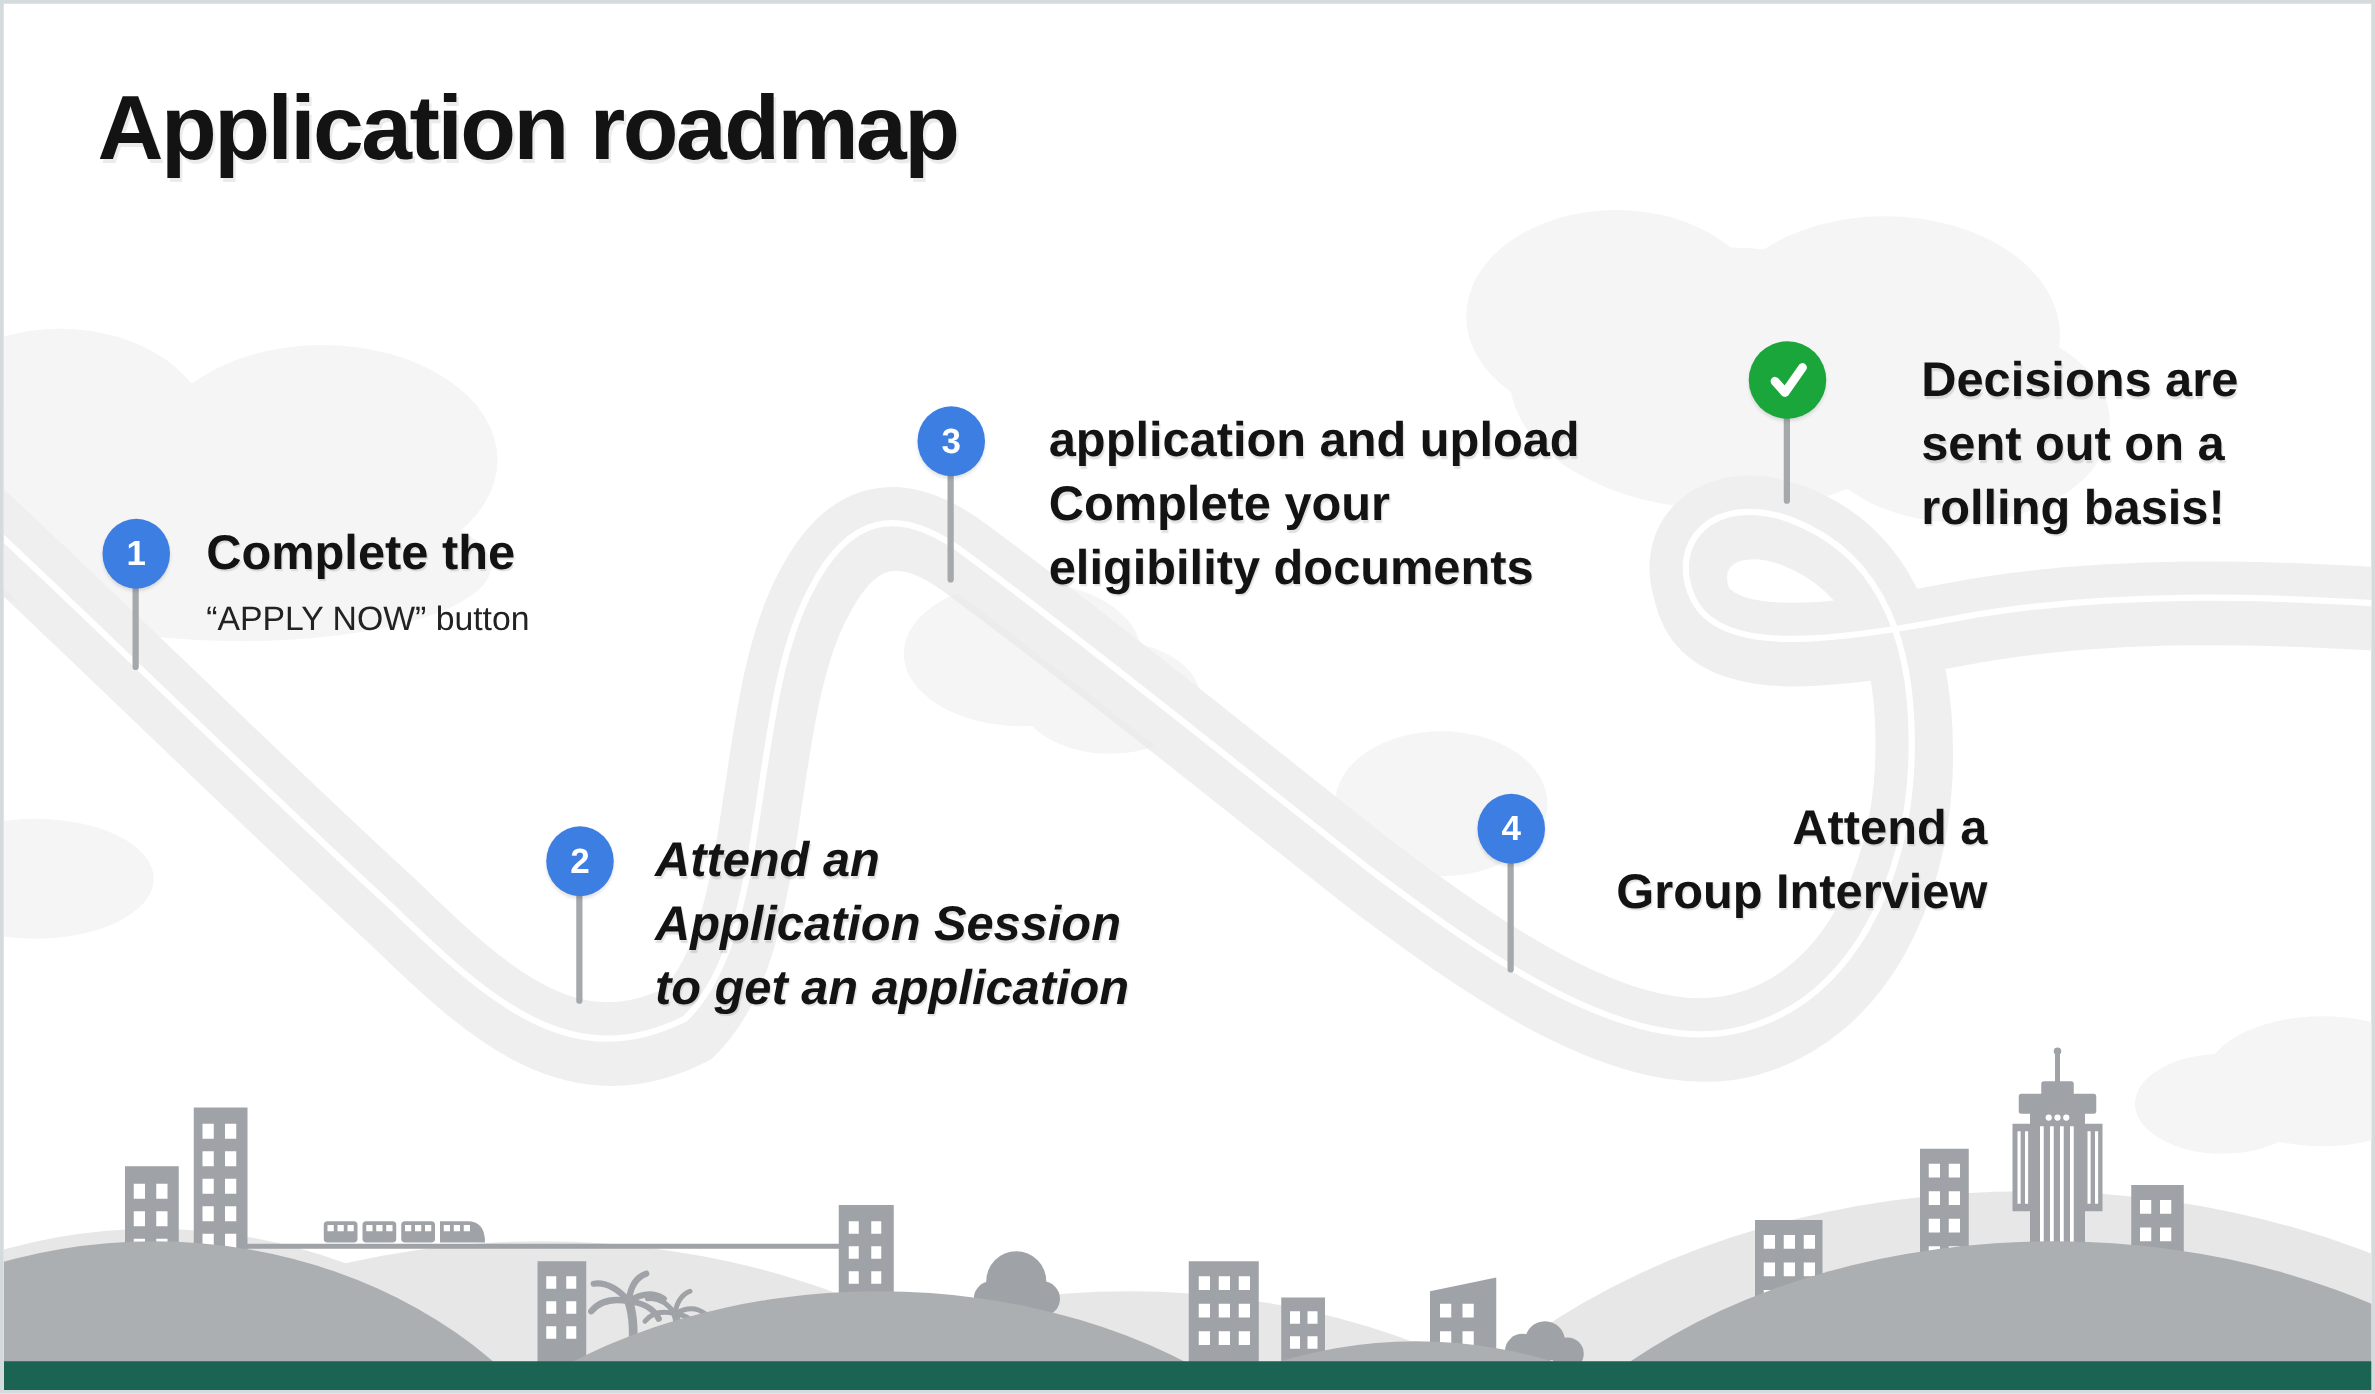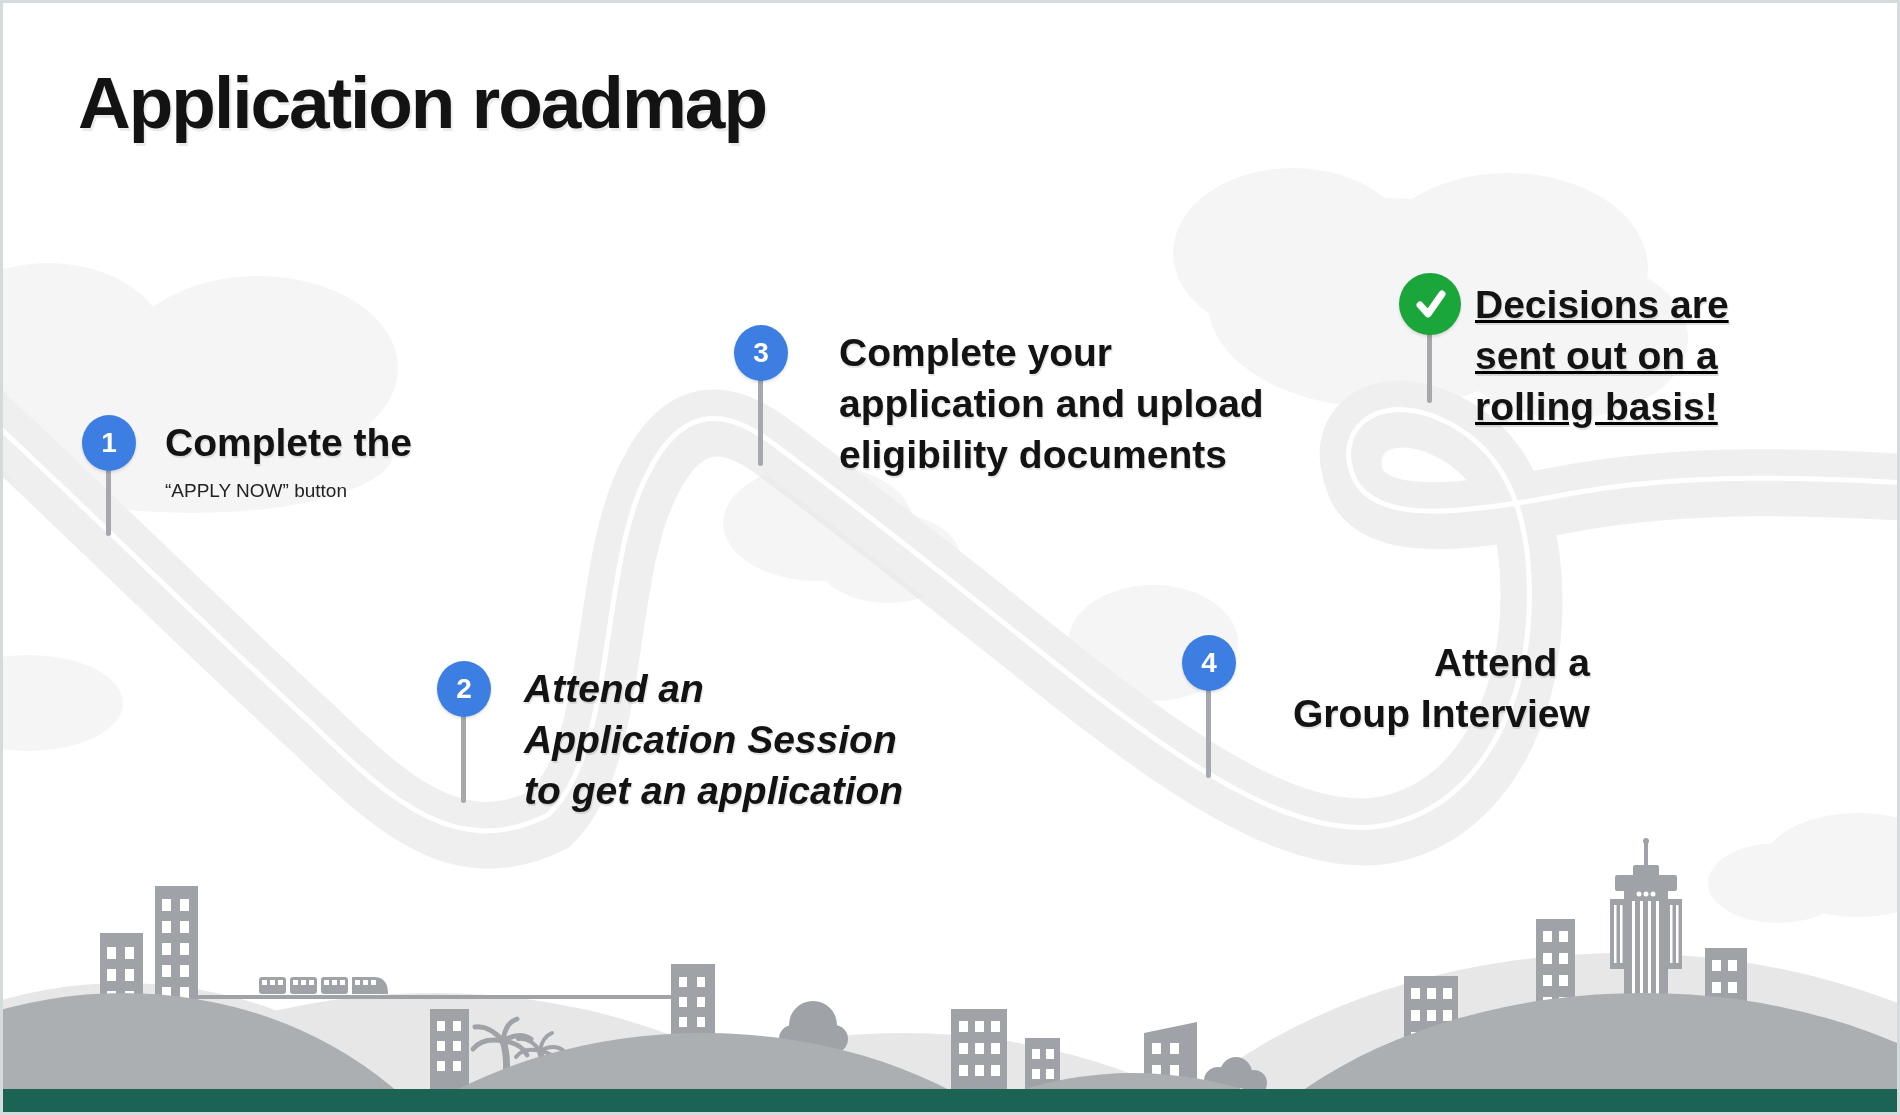--- a/index.html
+++ b/index.html
@@ -28,21 +28,21 @@
     justify-content:center; font-size:28px; font-weight:700; z-index:2;
     box-shadow:0 2px 3px rgba(0,0,0,0.12);
   }
   .pin--done{background:var(--green); width:62px; height:62px;}
   .step-text{position:absolute; z-index:2;}
   .step-line{
     font-size:39px; font-weight:800; line-height:51px; color:var(--ink);
     white-space:nowrap; text-shadow:1px 2px 1px rgba(0,0,0,0.12);
   }
   .step-note{
-    font-size:19px; font-weight:400; color:#222; margin-top:12px; white-space:nowrap;
+    font-size:27px; font-weight:400; color:#222; margin-top:12px; white-space:nowrap;
   }
   .check-icon{display:block;}
 </style>
 </head>
 <body>
 
 <div id="slide">
 
   <svg id="scene" viewBox="0 0 1900 1115">
 
@@ -337,22 +337,22 @@
       <div class="step-line">to get an application</div>
     </div>
   </div>
 
   <div class="step">
     <div class="stem" style="left:755px; top:365px; height:98px;"></div>
     <div class="pin" style="left:731px; top:322px;">
       <span>3</span>
     </div>
     <div class="step-text" style="left:836px; top:324px;">
+      <div class="step-line">application and upload</div>
       <div class="step-line">Complete your</div>
-      <div class="step-line">application and upload</div>
       <div class="step-line">eligibility documents</div>
     </div>
   </div>
 
   <div class="step">
     <div class="stem" style="left:1203px; top:675px; height:100px;"></div>
     <div class="pin" style="left:1179px; top:632px;">
       <span>4</span>
     </div>
     <div class="step-text" style="left:1290px; top:634px;text-align:right;">
@@ -361,20 +361,20 @@
     </div>
   </div>
 
   <div class="step">
     <div class="stem" style="left:1424px; top:320px; height:80px;"></div>
     <div class="pin pin--done" style="left:1396px; top:270px;">
       <svg class="check-icon" width="34" height="34" viewBox="-17 -17 34 34">
         <polyline points="-10,1 -2,10 12,-10" fill="none" stroke="#ffffff" stroke-width="7" stroke-linecap="round" stroke-linejoin="round"></polyline>
       </svg>
     </div>
-    <div class="step-text" style="left:1472px; top:276px;text-decoration:underline;">
+    <div class="step-text" style="left:1534px; top:276px;">
       <div class="step-line">Decisions are</div>
       <div class="step-line">sent out on a</div>
       <div class="step-line">rolling basis!</div>
     </div>
   </div>
 
 </div>
 
 </body></html>

